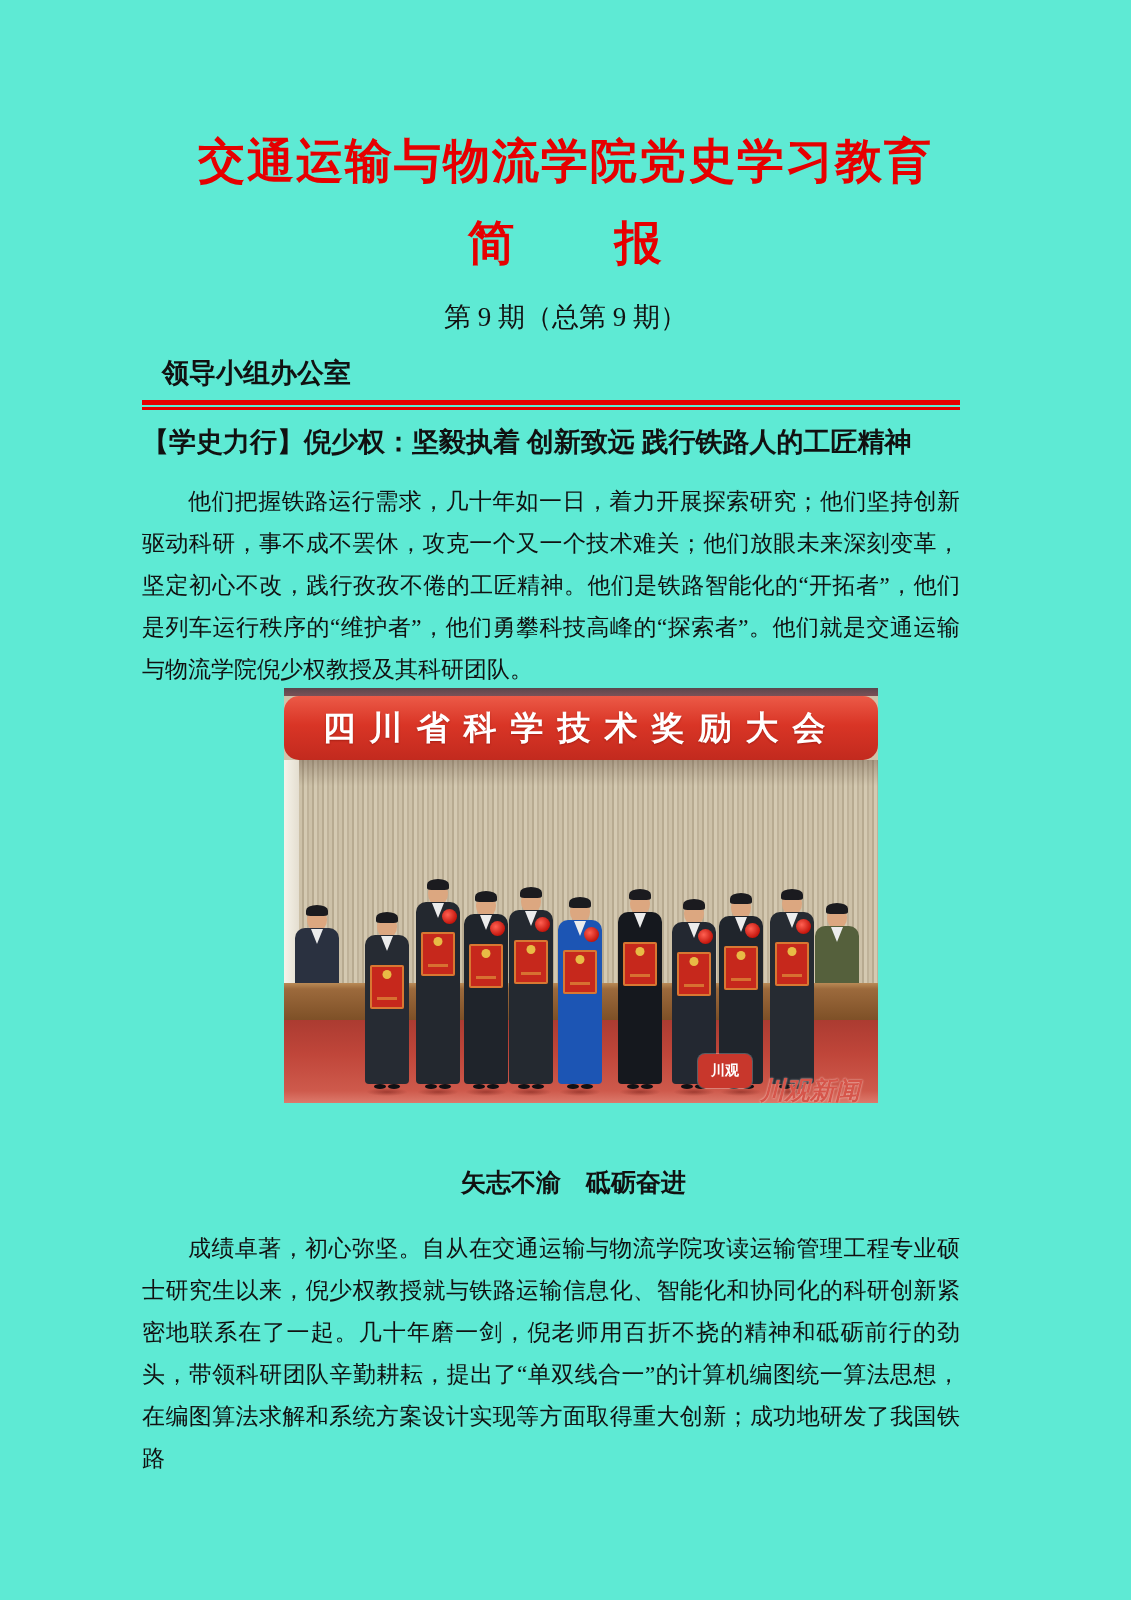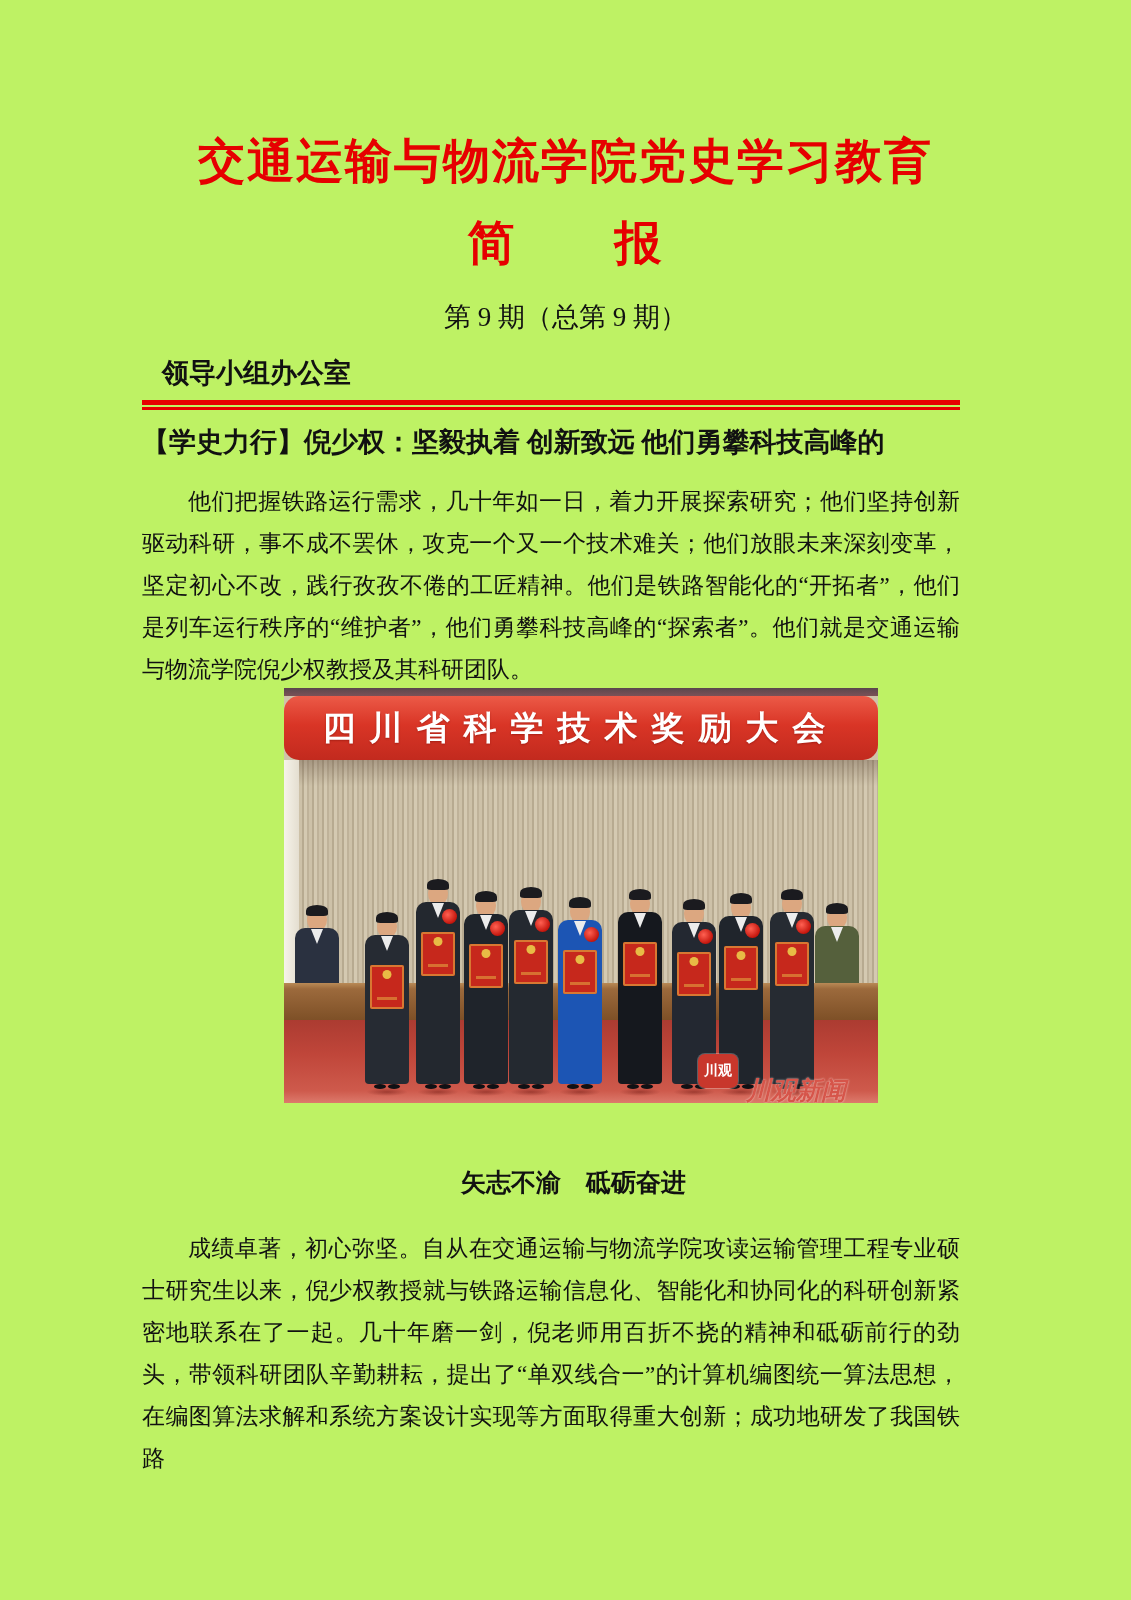--- a/index.html
+++ b/index.html
@@ -1,20 +1,20 @@
 <!DOCTYPE html>
 <html><head>
 <meta charset="utf-8">
 <style>
   html,body{margin:0;padding:0;background:#ffffff;}
   .page{
     position:relative;
     width:1131px;height:1600px;
     margin:0 auto;
-    background:#bef264;
+    background:#5eead4;
     overflow:hidden;
     font-family:"Liberation Serif","DejaVu Serif",serif;
     color:#111;
   }
   
   .title{
     position:absolute;left:0;width:1131px;
     text-align:center;
     color:#e60000;
     font-weight:bold;
@@ -155,21 +155,21 @@
     position:relative;width:12px;height:5px;border-radius:50%;
     background:#101014;box-shadow:14px 0 0 #101014;
     align-self:center;margin-left:-14px;flex:0 0 auto;
   }
   
   .watermark{
     position:absolute;left:414px;top:366px;display:flex;align-items:flex-start;
     z-index:6;
   }
   .wm-badge{
-    width:40px;height:34px;border-radius:7px;background:#c8372c;
+    width:54px;height:34px;border-radius:7px;background:#c8372c;
     color:#fff;font-weight:bold;font-size:14px;line-height:1.1;
     display:flex;align-items:center;justify-content:center;text-align:center;
     box-shadow:0 0 0 1px rgba(255,255,255,.25);
   }
   .wm-text{margin-left:8px;margin-top:24px;}
   .wm-name{
     color:#d6554a;font-weight:bold;font-size:25px;line-height:26px;
     white-space:nowrap;text-shadow:0 0 2px rgba(255,240,235,.8);
     font-style:italic;
   }
@@ -186,21 +186,21 @@
   <div class="title title2">简　　报</div>
 
   <div class="issue">第 9 期（总第 9 期）</div>
 
   <div class="info-row">
     <span class="office">领导小组办公室</span>
   </div>
 
   <div class="red-rule"></div>
 
-  <div class="headline">【学史力行】倪少权：坚毅执着 创新致远 他们勇攀科技高峰的</div>
+  <div class="headline">【学史力行】倪少权：坚毅执着 创新致远 践行铁路人的工匠精神</div>
 
   <p class="para para1">他们把握铁路运行需求，几十年如一日，着力开展探索研究；他们坚持创新驱动科研，事不成不罢休，攻克一个又一个技术难关；他们放眼未来深刻变革，坚定初心不改，践行孜孜不倦的工匠精神。他们是铁路智能化的“开拓者”，他们是列车运行秩序的“维护者”，他们勇攀科技高峰的“探索者”。他们就是交通运输与物流学院倪少权教授及其科研团队。</p>
 
   <div class="photo">
     <div class="curtain"></div>
     <div class="pillar"></div>
     <div class="photo-topstrip"></div>
     <div class="banner">
       <span class="banner-text">四川省科学技术奖励大会</span>
     </div>

